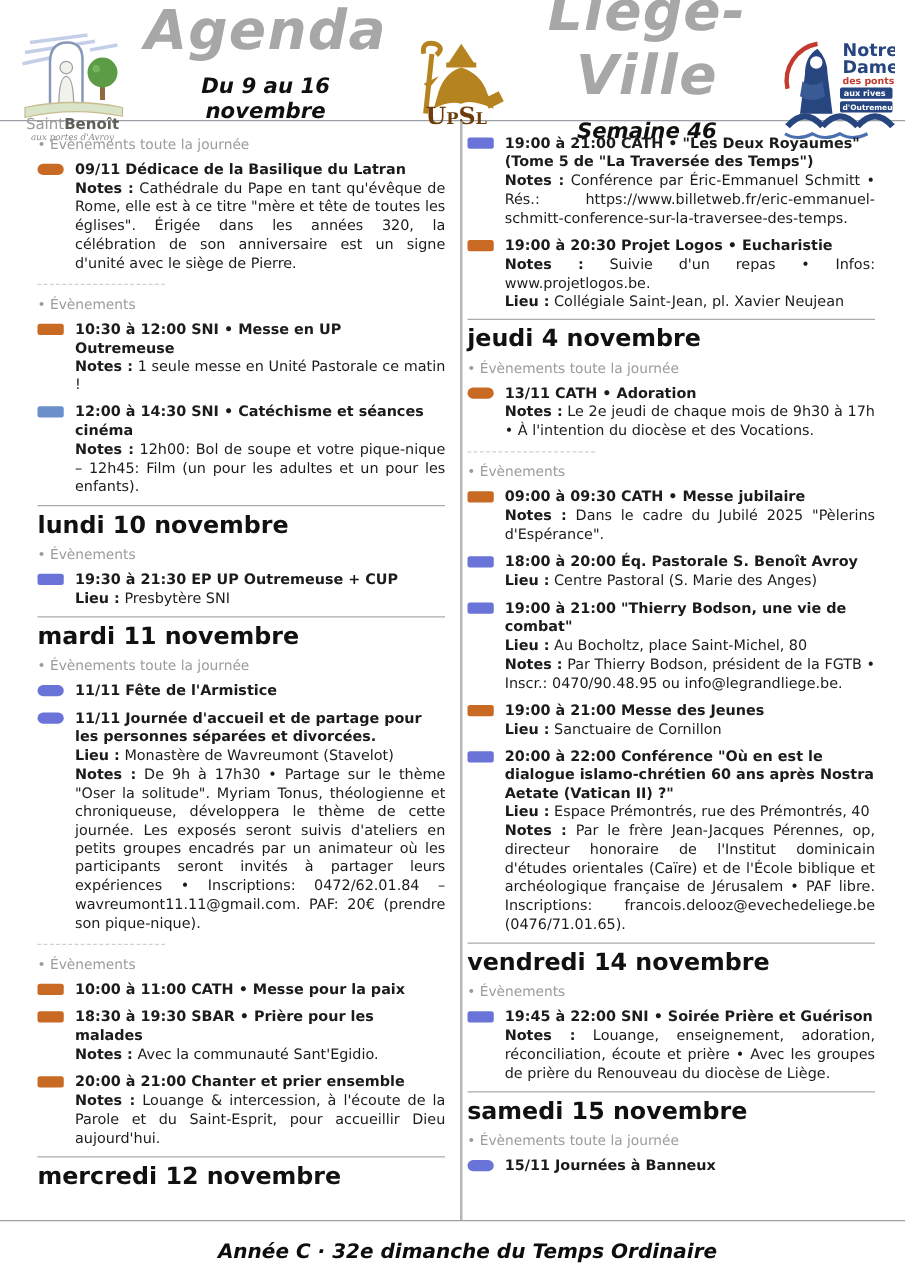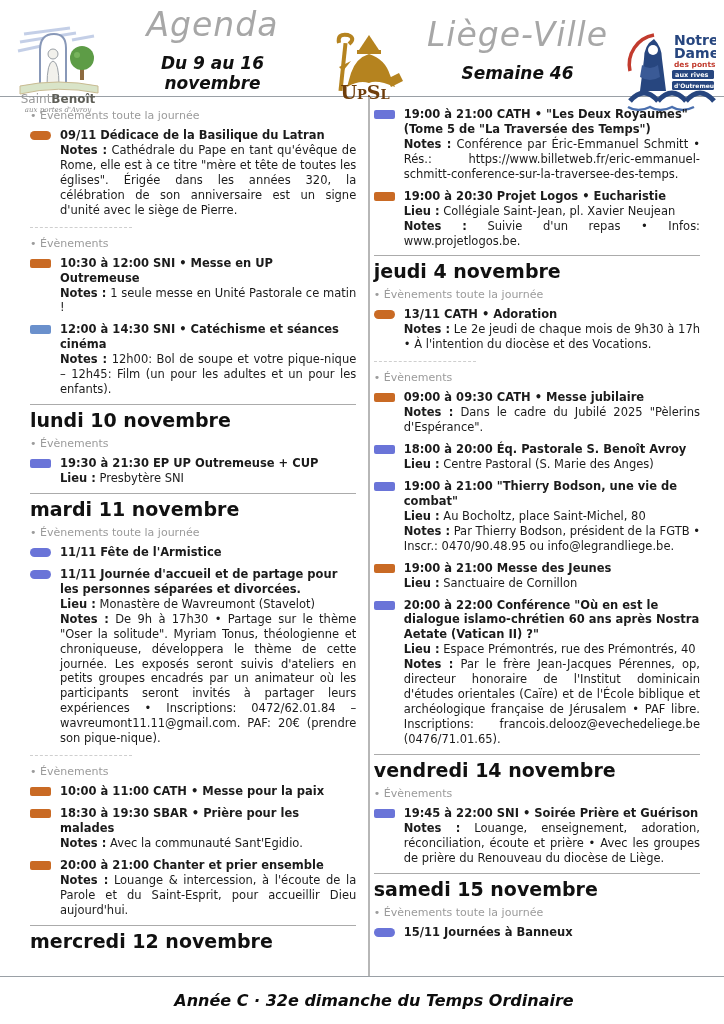--- a/index.html
+++ b/index.html
@@ -8,21 +8,21 @@
     font-family:"DejaVu Sans", sans-serif; color:#1b1b1b;
     position:relative; overflow:hidden; box-sizing:border-box;
   }
   
   .top {
     height:97px; display:flex; align-items:center;
     border-bottom:1.5px solid #9aa0a6; padding:4px 8px 2px 6px; box-sizing:border-box;
   }
   .logo-box { flex:none;margin-top:44px; }
   .head-block { flex:1; text-align:center; }
-  .brand-title { font-size:33px; font-weight:normal; font-style:italic; color:#a7a7a7; letter-spacing:1px; }
+  .brand-title { font-size:44px; font-weight:bold; font-style:italic; color:#a7a7a7; letter-spacing:1px; }
   .brand-sub { font-size:17px; font-weight:bold; font-style:italic; color:#101010; margin-top:9px; }
   
   .main { display:flex; height:880px; overflow:hidden; }
   .col { flex:1; padding:10px 12px 0 30px; overflow:hidden; box-sizing:border-box; }
   .col.right { padding:10px 24px 0 4px; }
   .vdivider { width:1.5px; background:#b7b7b7; flex:none; }
   .day-rule { border-top:1px solid #ababab; margin:7px 0 3px; }
   h2.day { font-size:19px; font-weight:bold; margin:4px 0 6px; color:#111; }
   .group-label { color:#9b9b9b; font-size:11px; margin:2px 0 6px; }
   .dashed { border-top:1.5px dashed #cfcfcf; width:102px; margin:9px 0 9px; }
@@ -205,22 +205,22 @@
           <span class="marker bar" style="background: rgb(106, 116, 216);"></span>
           <div class="event-body">
             <div class="event-title">19:00 à 21:00 CATH • "Les Deux Royaumes" (Tome 5 de "La Traversée des Temps")</div>
             <div class="detail"><span class="dlabel">Notes :</span> <span>Conférence par Éric-Emmanuel Schmitt • Rés.: https://www.billetweb.fr/eric-emmanuel-schmitt-conference-sur-la-traversee-des-temps.</span></div>
           </div>
         </div>
         <div class="event">
           <span class="marker bar" style="background: rgb(201, 106, 36);"></span>
           <div class="event-body">
             <div class="event-title">19:00 à 20:30 Projet Logos • Eucharistie</div>
+            <div class="detail"><span class="dlabel">Notes :</span> <span>Suivie d'un repas • Infos: www.projetlogos.be.</span></div>
             <div class="detail"><span class="dlabel">Lieu :</span> <span>Collégiale Saint-Jean, pl. Xavier Neujean</span></div>
-            <div class="detail"><span class="dlabel">Notes :</span> <span>Suivie d'un repas • Infos: www.projetlogos.be.</span></div>
           </div>
         </div>
         <div class="day-rule"></div>
         <h2 class="day">jeudi 4 novembre</h2>
         <div class="group-label"><span>•</span> <span>Évènements toute la journée</span></div>
         <div class="event">
           <span class="marker pill" style="background: rgb(201, 106, 36);"></span>
           <div class="event-body">
             <div class="event-title">13/11 CATH • Adoration</div>
             <div class="detail"><span class="dlabel">Notes :</span> <span>Le 2e jeudi de chaque mois de 9h30 à 17h • À l'intention du diocèse et des Vocations.</span></div>

